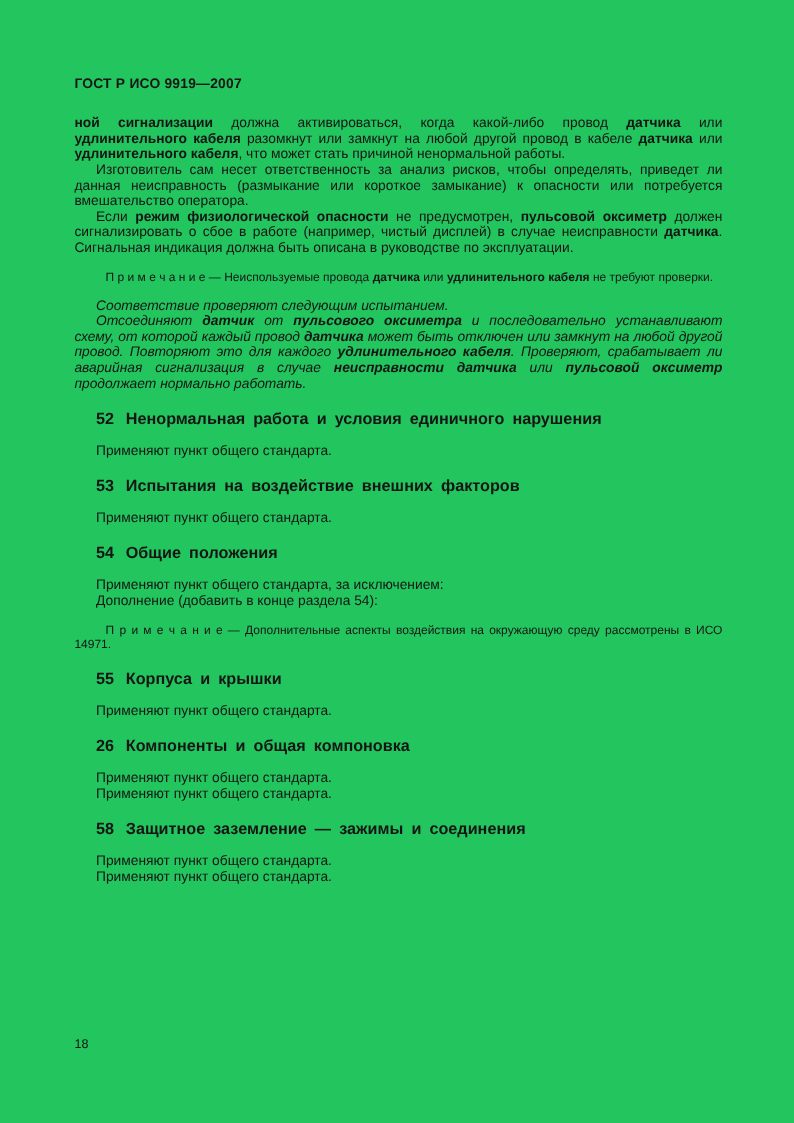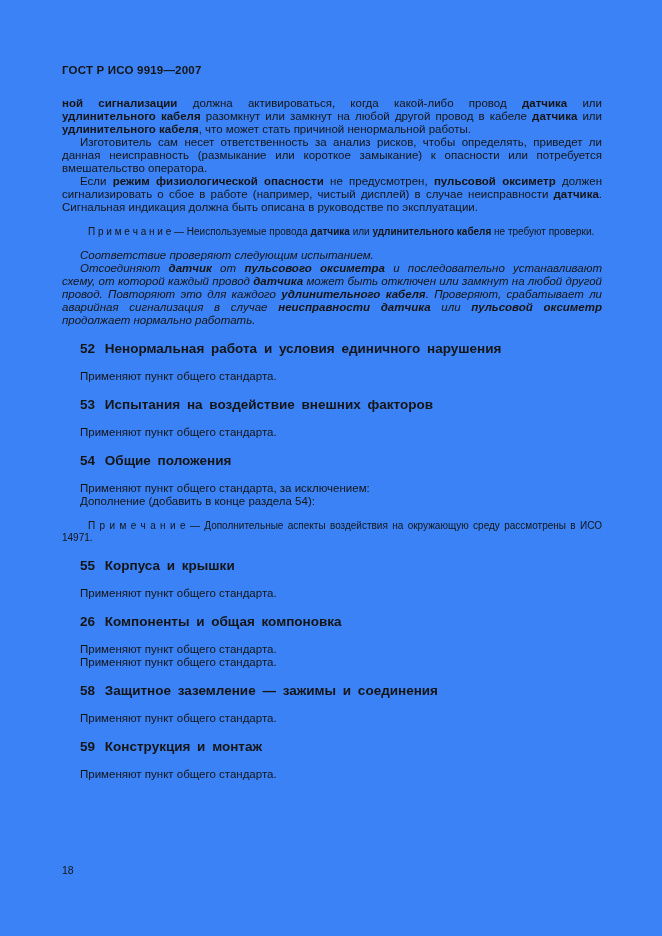--- a/index.html
+++ b/index.html
@@ -4,21 +4,21 @@
 <style>
   html, body {
     margin: 0;
     padding: 0;
     background: #ffffff;
   }
   .page {
     position: relative;
     width: 662px;
     height: 936px;
-    background: #3b82f6;
+    background: #22c55e;
     color: #151515;
     font-family: "Liberation Sans", sans-serif;
     overflow: hidden;
     box-sizing: border-box;
   }
   .content {
     position: absolute;
     left: 62px;
     top: 64px;
     width: 540px;
@@ -87,17 +87,16 @@
       <p class="para indent"><span>Применяют пункт общего стандарта, за исключением:</span></p>
       <p class="para indent"><span>Дополнение (добавить в конце раздела 54):</span></p>
       <p class="note"><span>П р и м е ч а н и е — Дополнительные аспекты воздействия на окружающую среду рассмотрены в ИСО 14971.</span></p>
       <h2 class="heading"><span class="h-num">55</span> <span class="h-title">Корпуса и крышки</span></h2>
       <p class="para indent"><span>Применяют пункт общего стандарта.</span></p>
       <h2 class="heading"><span class="h-num">26</span> <span class="h-title">Компоненты и общая компоновка</span></h2>
       <p class="para indent"><span>Применяют пункт общего стандарта.</span></p>
       <p class="para indent"><span>Применяют пункт общего стандарта.</span></p>
       <h2 class="heading"><span class="h-num">58</span> <span class="h-title">Защитное заземление — зажимы и соединения</span></h2>
       <p class="para indent"><span>Применяют пункт общего стандарта.</span></p>
-      <h2 class="heading"><span class="h-num">59</span> <span class="h-title">Конструкция и монтаж</span></h2>
       <p class="para indent"><span>Применяют пункт общего стандарта.</span></p>
     </div>
   <div class="page-number">18</div>
 </div>
 
 </body></html>

